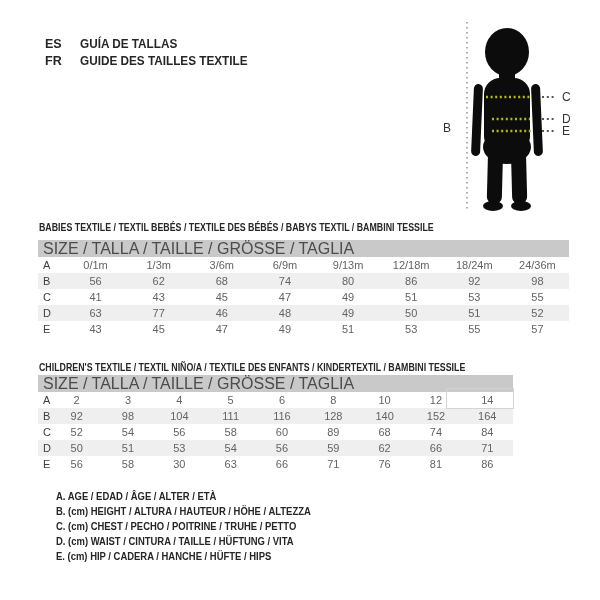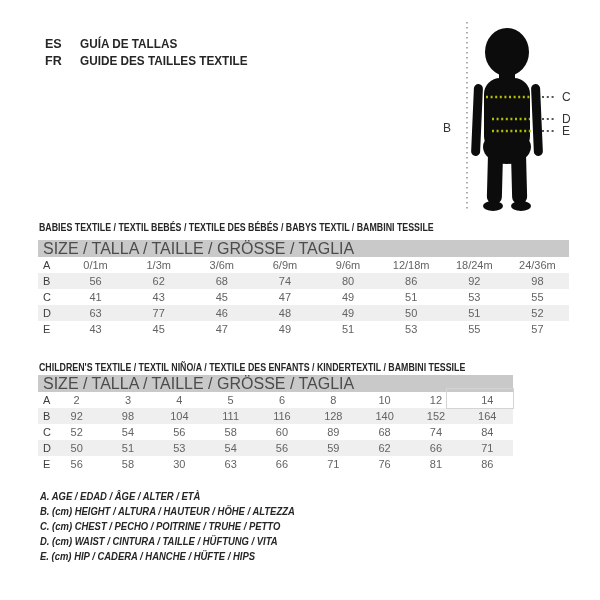--- a/index.html
+++ b/index.html
@@ -30,21 +30,21 @@
   .babies-table{width:531px;}
   .babies-table .tlabel{width:21px;}
   .children-table{width:475px;}
   .children-table .tlabel{width:8px;}
   .tcell{flex:1;text-align:center;}
 
   .highlight-box{position:absolute;left:446px;top:388px;width:66px;height:19px;
                  border:1px solid #d4d4d4;background:transparent;}
 
   
-  .legend{position:absolute;left:40px;top:489px;font-style:italic;}
+  .legend{position:absolute;left:56px;top:489px;}
   .legend-line{height:15px;line-height:15px;font-size:10.5px;font-weight:bold;color:#262626;
                white-space:nowrap;transform-origin:0 50%;transform:scaleX(.9);}
 </style>
 </head>
 <body>
 
 <div class="canvas">
 
   <div class="lang-block">
     <div class="lang-row">
@@ -90,21 +90,21 @@
   <div class="section-heading" style="top:221px;">BABIES TEXTILE / TEXTIL BEBÉS / TEXTILE DES BÉBÉS / BABYS TEXTIL  / BAMBINI TESSILE</div>
   <div class="stable babies-table" style="top:240px;">
     <div class="size-bar">SIZE / TALLA / TAILLE / GRÖSSE / TAGLIA</div>
     <div>
         <div class="trow">
           <span class="tlabel">A</span>
           <span class="tcell">0/1m</span>
           <span class="tcell">1/3m</span>
           <span class="tcell">3/6m</span>
           <span class="tcell">6/9m</span>
-          <span class="tcell">9/6m</span>
+          <span class="tcell">9/13m</span>
           <span class="tcell">12/18m</span>
           <span class="tcell">18/24m</span>
           <span class="tcell">24/36m</span>
         </div>
         <div class="trow stripe">
           <span class="tlabel">B</span>
           <span class="tcell">56</span>
           <span class="tcell">62</span>
           <span class="tcell">68</span>
           <span class="tcell">74</span>

